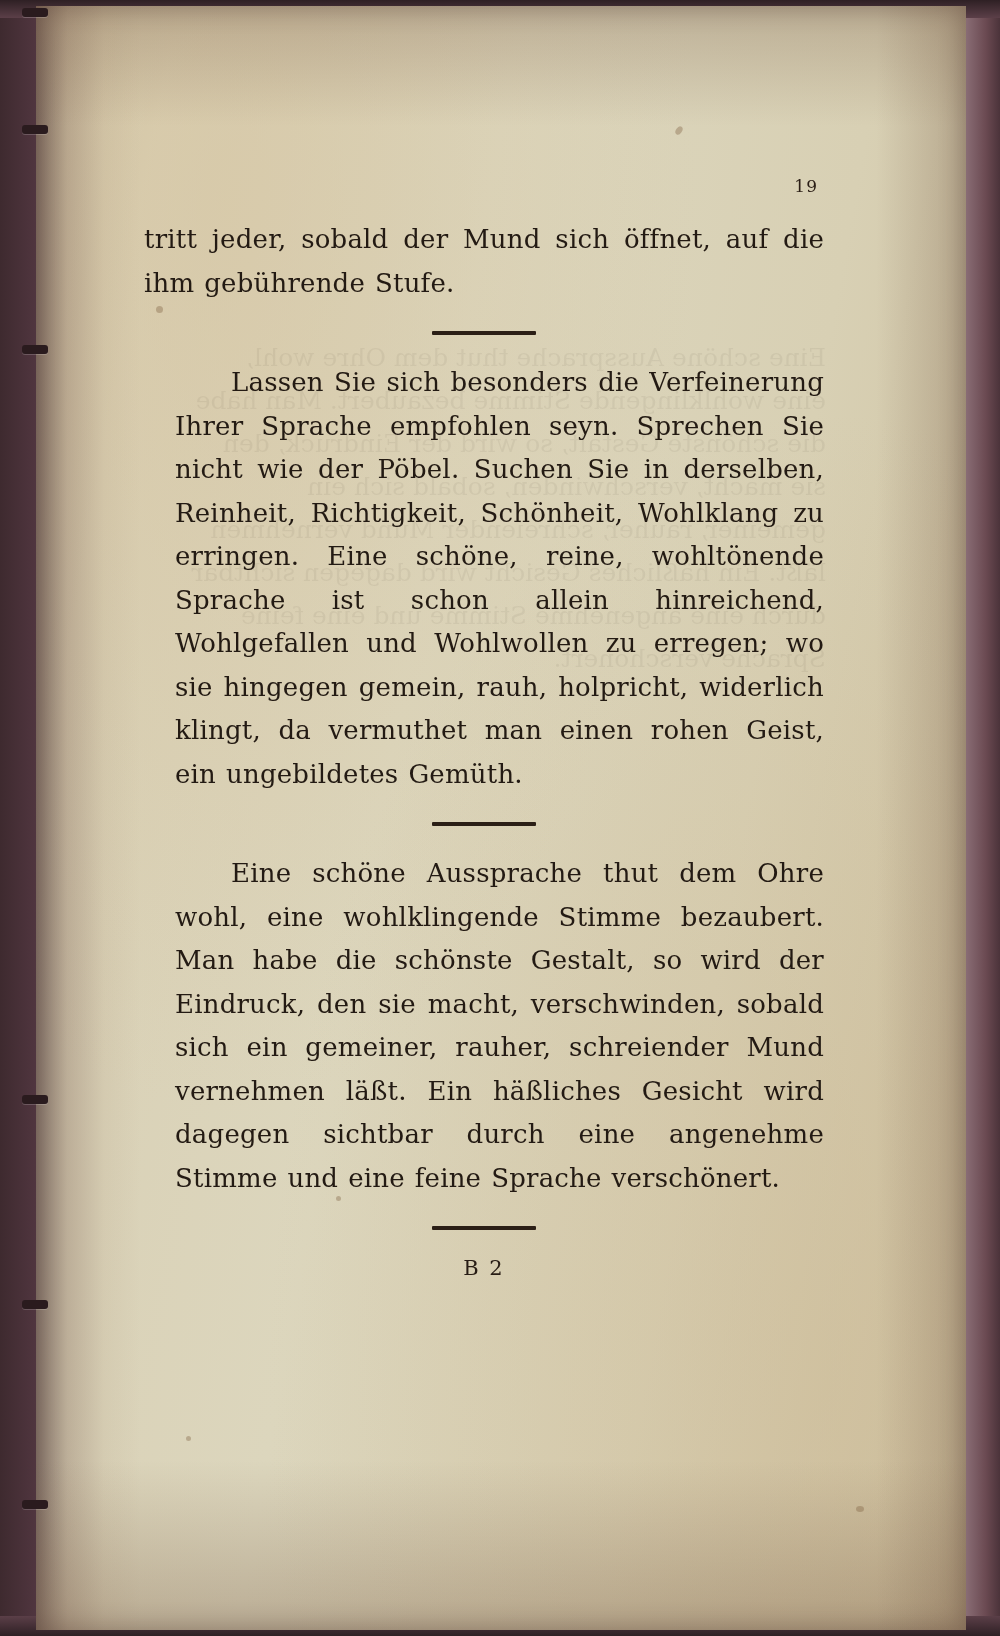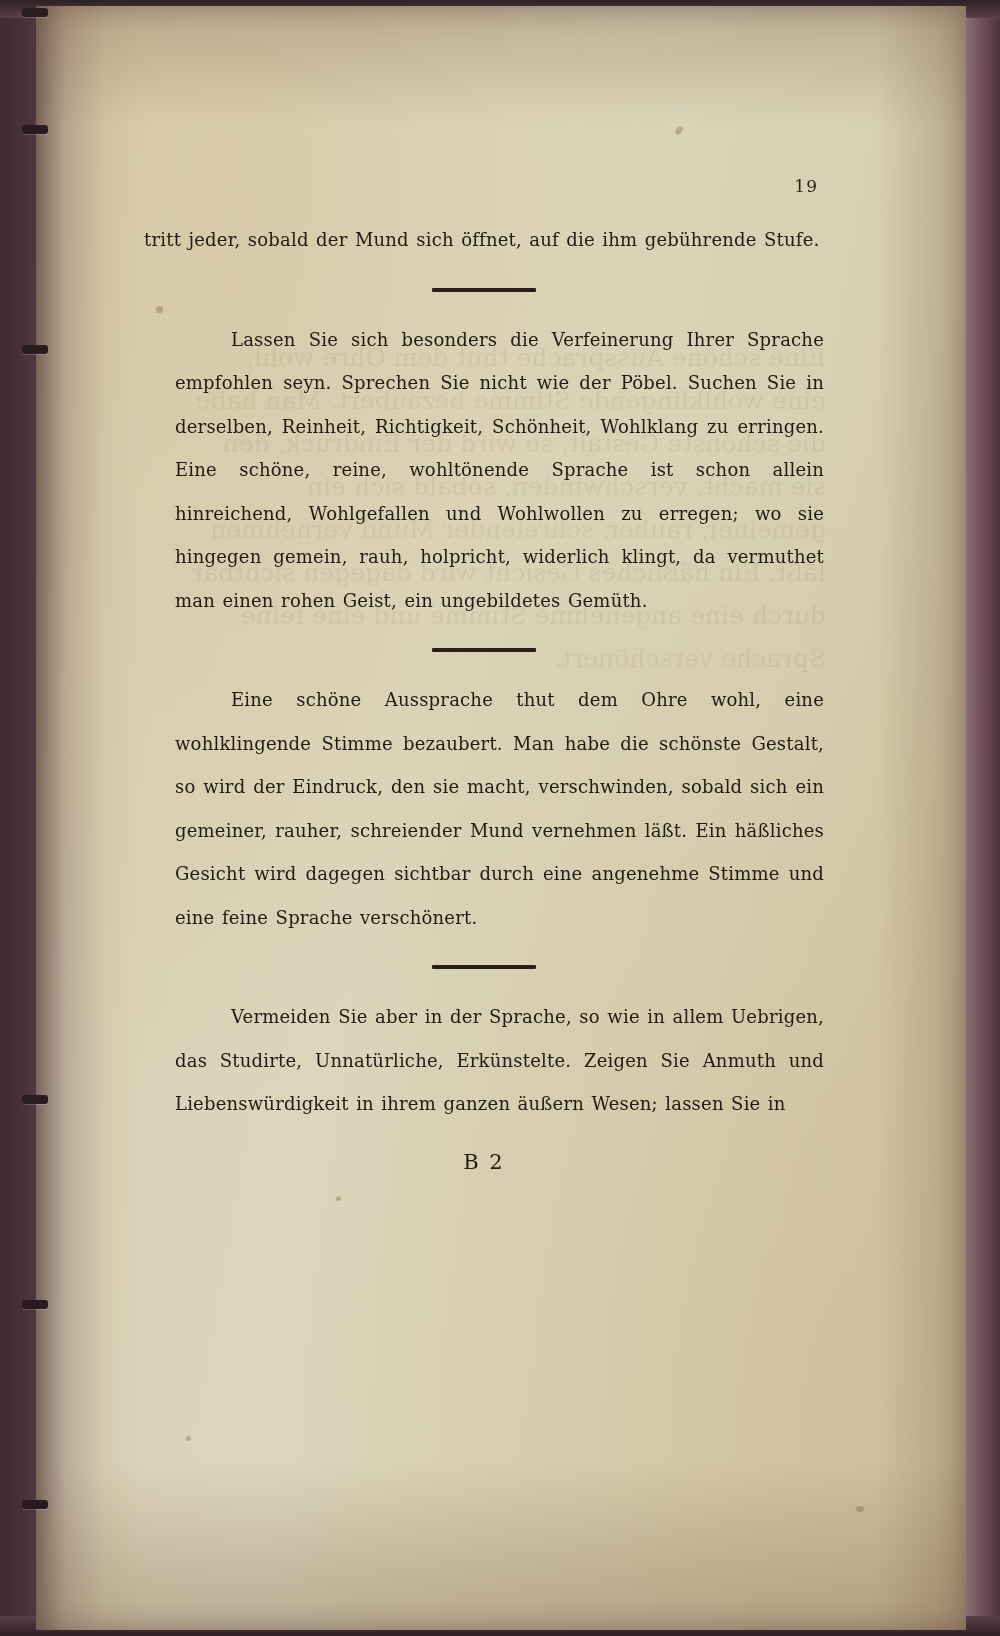--- a/index.html
+++ b/index.html
@@ -131,21 +131,21 @@
     font-size: 17px;
     letter-spacing: 1px;
     color: #2a1d15;
     margin: 0 0 22px 0;
     padding-right: 6px;
   }
 
   p.body {
     margin: 0;
     font-family: "DejaVu Serif", serif;
-    font-size: 18px;
+    font-size: 26px;
     line-height: 43.5px;
     text-align: justify;
     text-align-last: left;
     color: #231a13;
     letter-spacing: 0.2px;
     word-spacing: 1.5px;
   }
   p.body.indent {
     text-indent: 56px;
     margin-left: 31px;
@@ -209,21 +209,20 @@
       <div class="rule"></div>
 
       <p class="body indent">Lassen Sie sich besonders die Verfeinerung Ihrer Sprache empfohlen seyn. Sprechen Sie nicht wie der Pöbel. Suchen Sie in derselben, Reinheit, Richtigkeit, Schönheit, Wohlklang zu erringen. Eine schöne, reine, wohltönende Sprache ist schon allein hinreichend, Wohlgefallen und Wohlwollen zu erregen; wo sie hingegen gemein, rauh, holpricht, widerlich klingt, da vermuthet man einen rohen Geist, ein ungebildetes Gemüth.</p>
 
       <div class="rule"></div>
 
       <p class="body indent">Eine schöne Aussprache thut dem Ohre wohl, eine wohlklingende Stimme bezaubert. Man habe die schönste Gestalt, so wird der Eindruck, den sie macht, verschwinden, sobald sich ein gemeiner, rauher, schreiender Mund vernehmen läßt. Ein häßliches Gesicht wird dagegen sichtbar durch eine angenehme Stimme und eine feine Sprache verschönert.</p>
 
       <div class="rule"></div>
 
-      <p class="body indent">Vermeiden Sie aber in der Sprache, so wie in allem Uebrigen, das Studirte, Unnatürliche, Erkünstelte. Zeigen Sie Anmuth und Liebenswürdigkeit in ihrem ganzen äußern Wesen; lassen Sie in</p>
 
       <div class="signature">B 2</div>
 
     </div>
   </div>
 
   <div class="stitch" style="top:8px;"></div>
   <div class="stitch" style="top:125px;"></div>
   <div class="stitch" style="top:345px;"></div>
   <div class="stitch" style="top:1095px;"></div>

